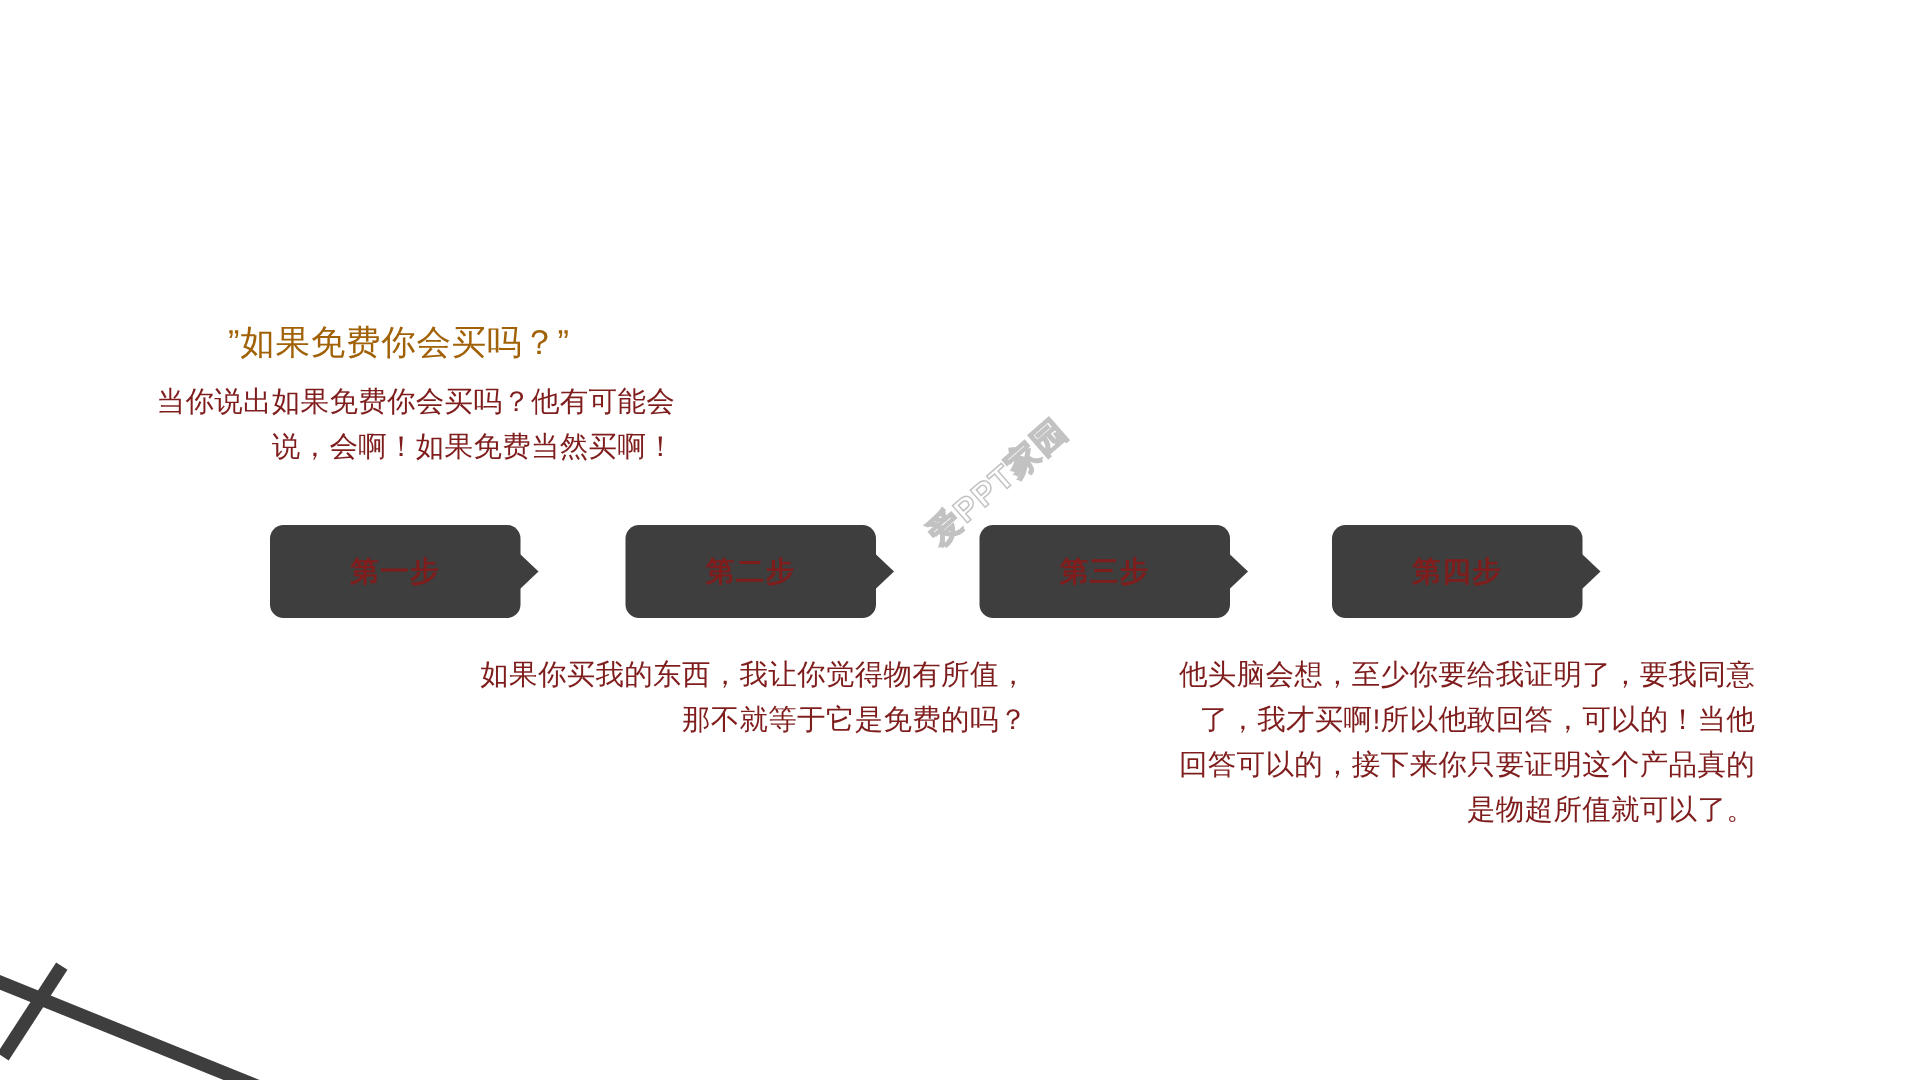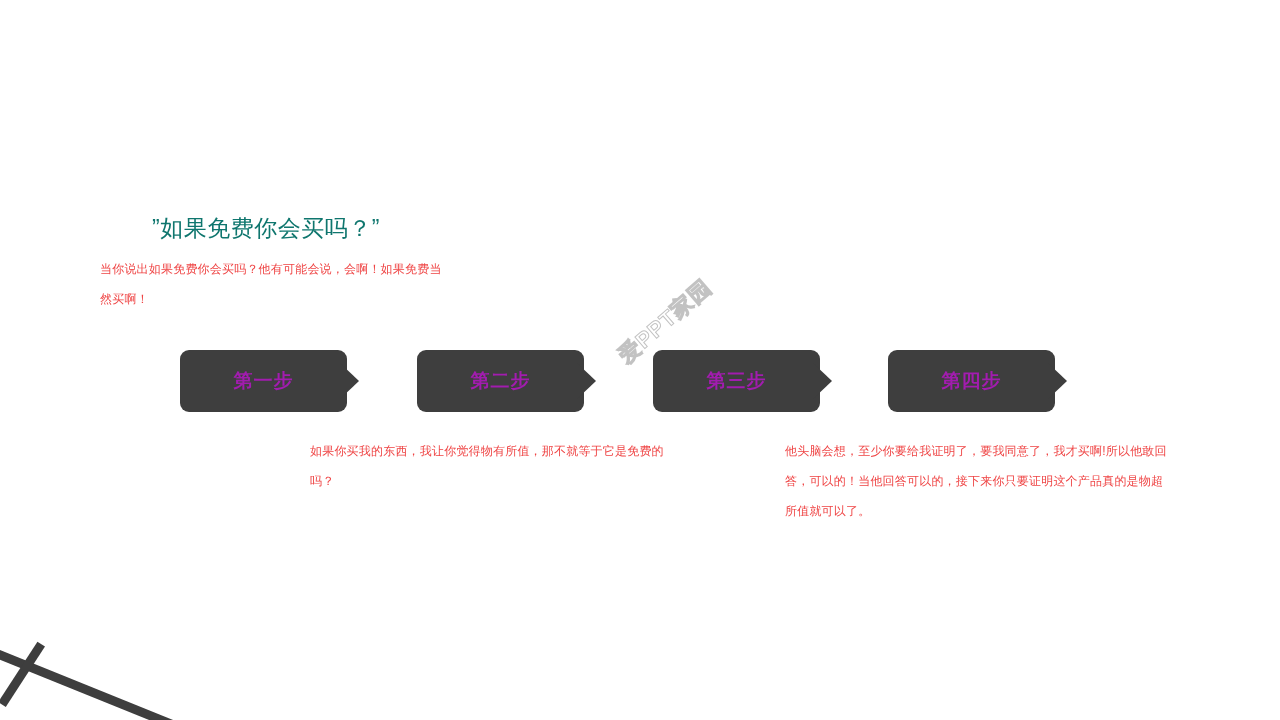--- a/index.html
+++ b/index.html
@@ -42,32 +42,32 @@
     left: 2px;
     top: 700px;
     width: 72px;
     height: 9px;
     transform: rotate(-57deg);
   }
 
   
   .title {
     position: absolute;
-    color: #0f766e;
+    color: #a16207;
     font-size: 23px;
     line-height: 32px;
     letter-spacing: 0.5px;
     white-space: nowrap;
   }
   .para {
     position: absolute;
-    color: #ef4444;
-    font-size: 12px;
+    color: #7f1d1d;
+    font-size: 19px;
     line-height: 30px;
-    text-align: left;
+    text-align: right;
     letter-spacing: 0.2px;
   }
 
   #title-quote   { left: 152px; top: 212px; }
   #para-intro    { left: 100px; top: 254px; width: 350px; }
   #para-prove    { left: 552px; top: 255px; width: 380px; }
   #para-worth    { left: 310px; top: 436px; width: 375px; }
   #para-think    { left: 785px; top: 436px; width: 385px; }
 
   
@@ -104,21 +104,21 @@
   }
   .step .label {
     position: absolute;
     left: 0;
     top: 0;
     width: 167px;
     height: 62px;
     display: flex;
     align-items: center;
     justify-content: center;
-    color: #a21caf;
+    color: #7f1d1d;
     font-size: 19px;
     font-weight: bold;
     letter-spacing: 1px;
     z-index: 2;
   }
   #step-0 { left: 180px; }
   #step-1 { left: 417px; }
   #step-2 { left: 653px; }
   #step-3 { left: 888px; }
 

